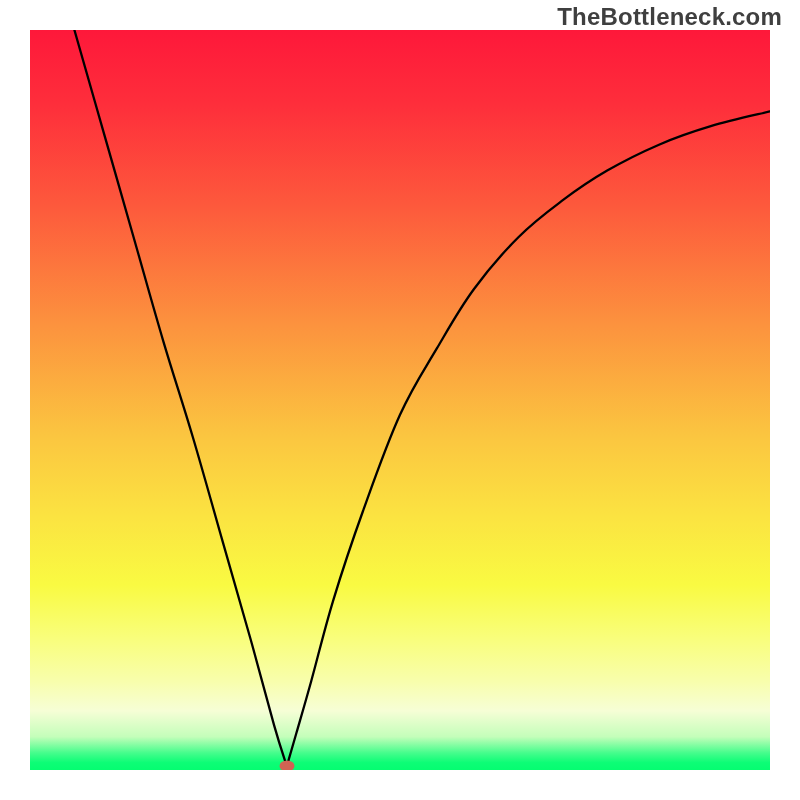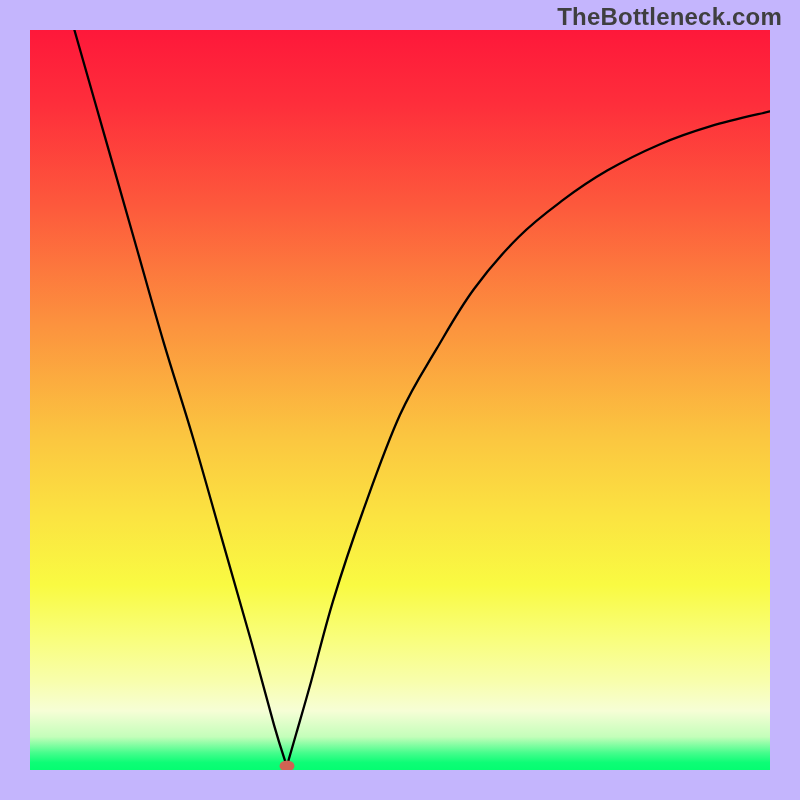--- a/index.html
+++ b/index.html
@@ -7,21 +7,21 @@
     padding: 0;
     width: 800px;
     height: 800px;
     background: #000;
     font-family: Arial, Helvetica, sans-serif;
   }
   .frame {
     position: relative;
     width: 800px;
     height: 800px;
-    background: #c4b5fd;
+    background: #ffffff;
   }
   .watermark {
     position: absolute;
     top: 3px;
     right: 18px;
     color: #3f3f3f;
     font-size: 24px;
     font-weight: 600;
     letter-spacing: 0.2px;
     z-index: 10;

